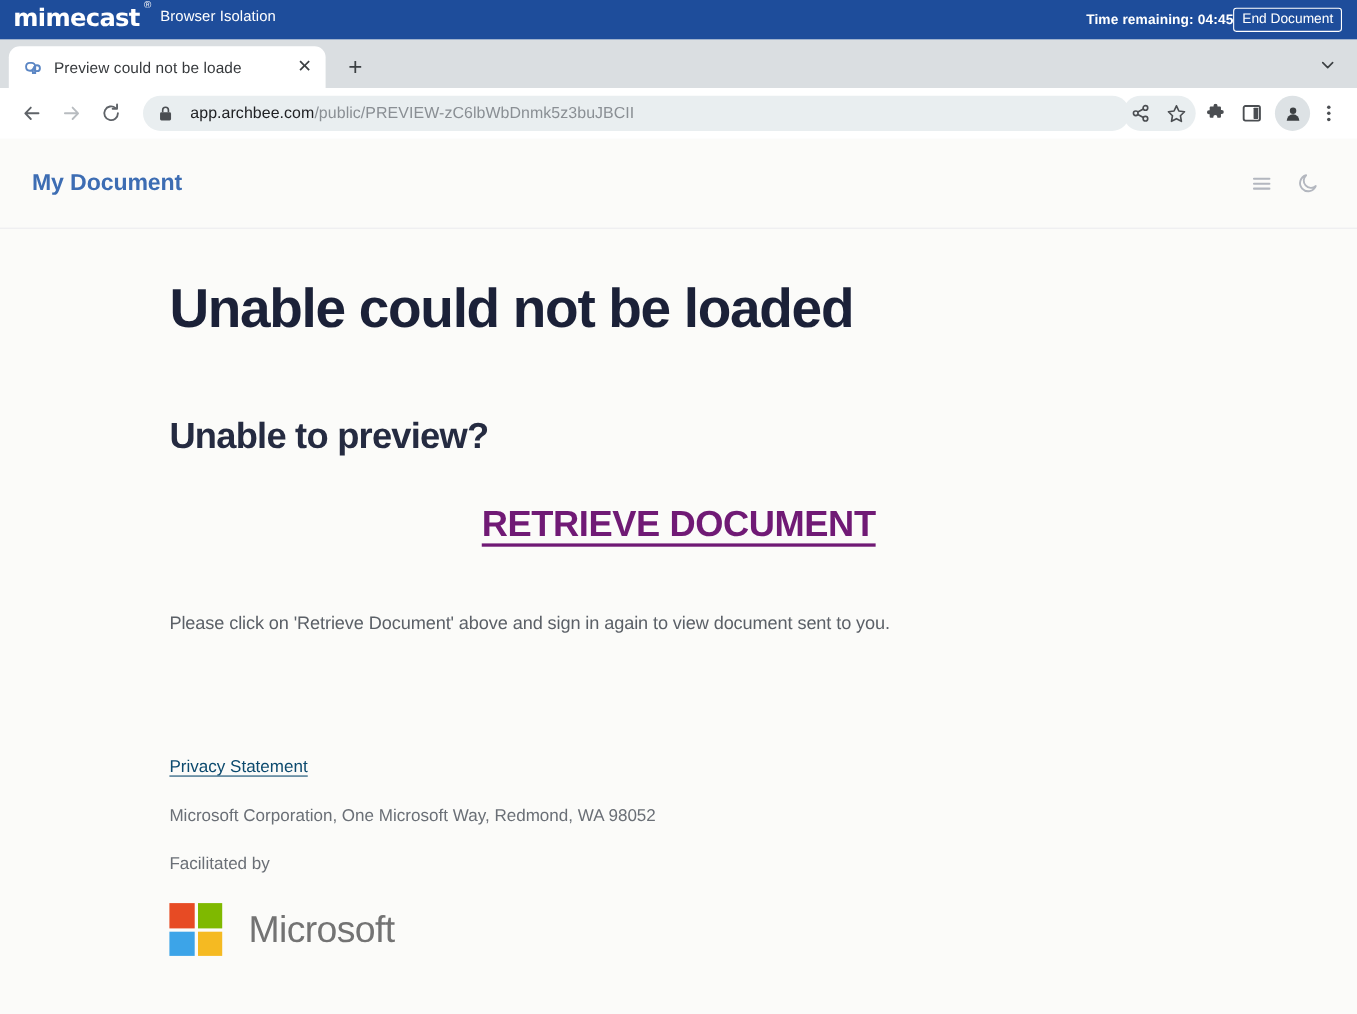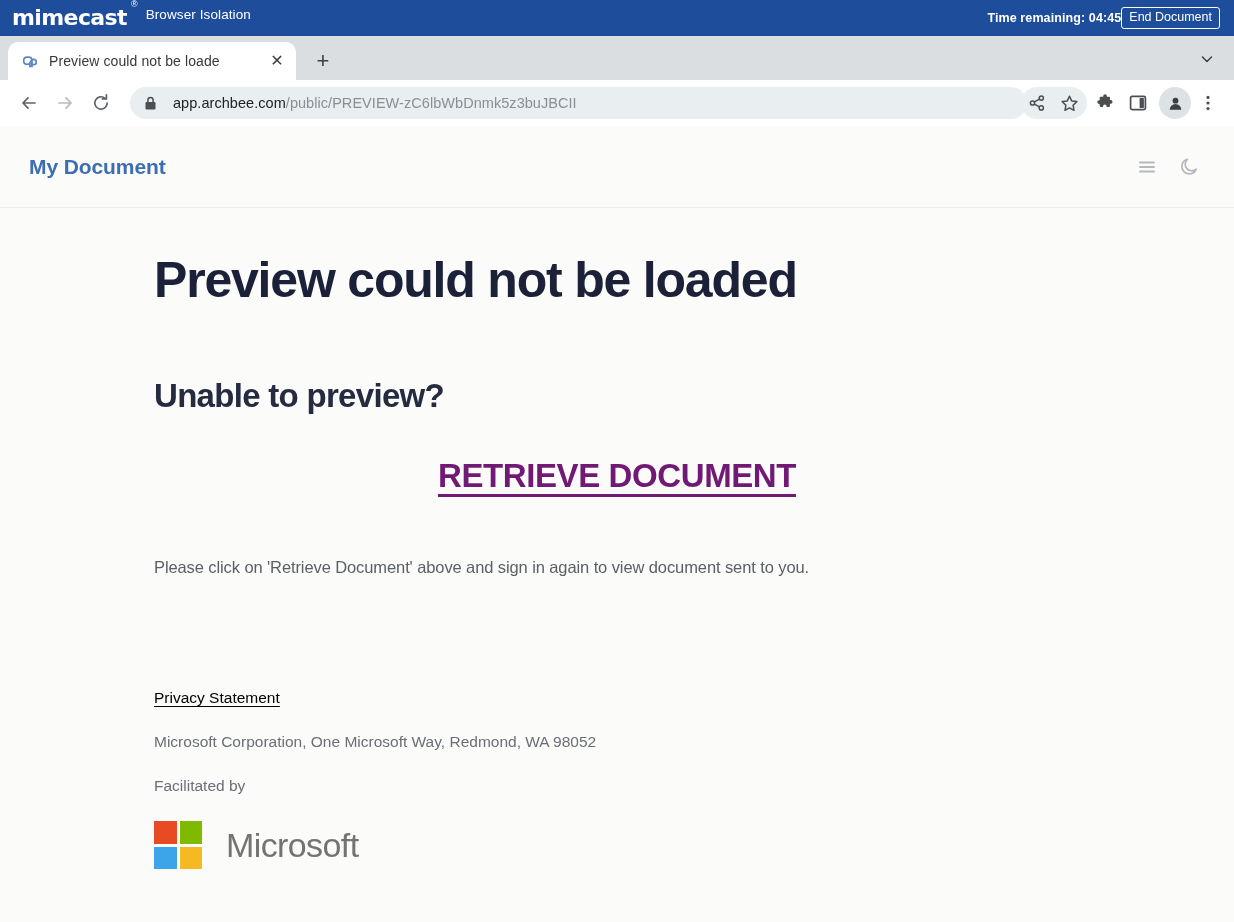--- a/index.html
+++ b/index.html
@@ -293,21 +293,21 @@
     font-size: 16.5px;
     color: #5B6067;
     letter-spacing: -0.1px;
   }
 
   .footer-block {
     margin-top: 112px;
   }
   .privacy-link {
     font-size: 15.5px;
-    color: #000000;
+    color: #0c4a6e;
     text-decoration: underline;
     text-underline-offset: 3px;
     cursor: pointer;
     display: inline-block;
   }
   .address-line {
     margin-top: 26px;
     font-size: 15.5px;
     color: #6A6F76;
   }
@@ -458,21 +458,21 @@
       </div>
       <div class="dh-icon">
         <svg width="21" height="21" viewBox="0 0 21 21" aria-hidden="true">
           <path d="M17.2 13.1 A7.4 7.4 0 1 1 8.4 3.3 A6.2 6.2 0 0 0 17.2 13.1 Z" fill="none" stroke="currentColor" stroke-width="1.7" stroke-linejoin="round"></path>
         </svg>
       </div>
     </div>
   </div>
 
   <div class="doc-body">
-    <h1 class="h1-main">Preview could not be loaded</h1>
+    <h1 class="h1-main">Unable could not be loaded</h1>
 
     <h2 class="h2-sub">Unable to preview?</h2>
 
     <div class="retrieve-wrap">
       <a class="retrieve-link" style="color: #701a75;">RETRIEVE DOCUMENT</a>
     </div>
 
     <p class="instruction">Please click on 'Retrieve Document' above and sign in again to view document sent to you.</p>
 
     <div class="footer-block">

